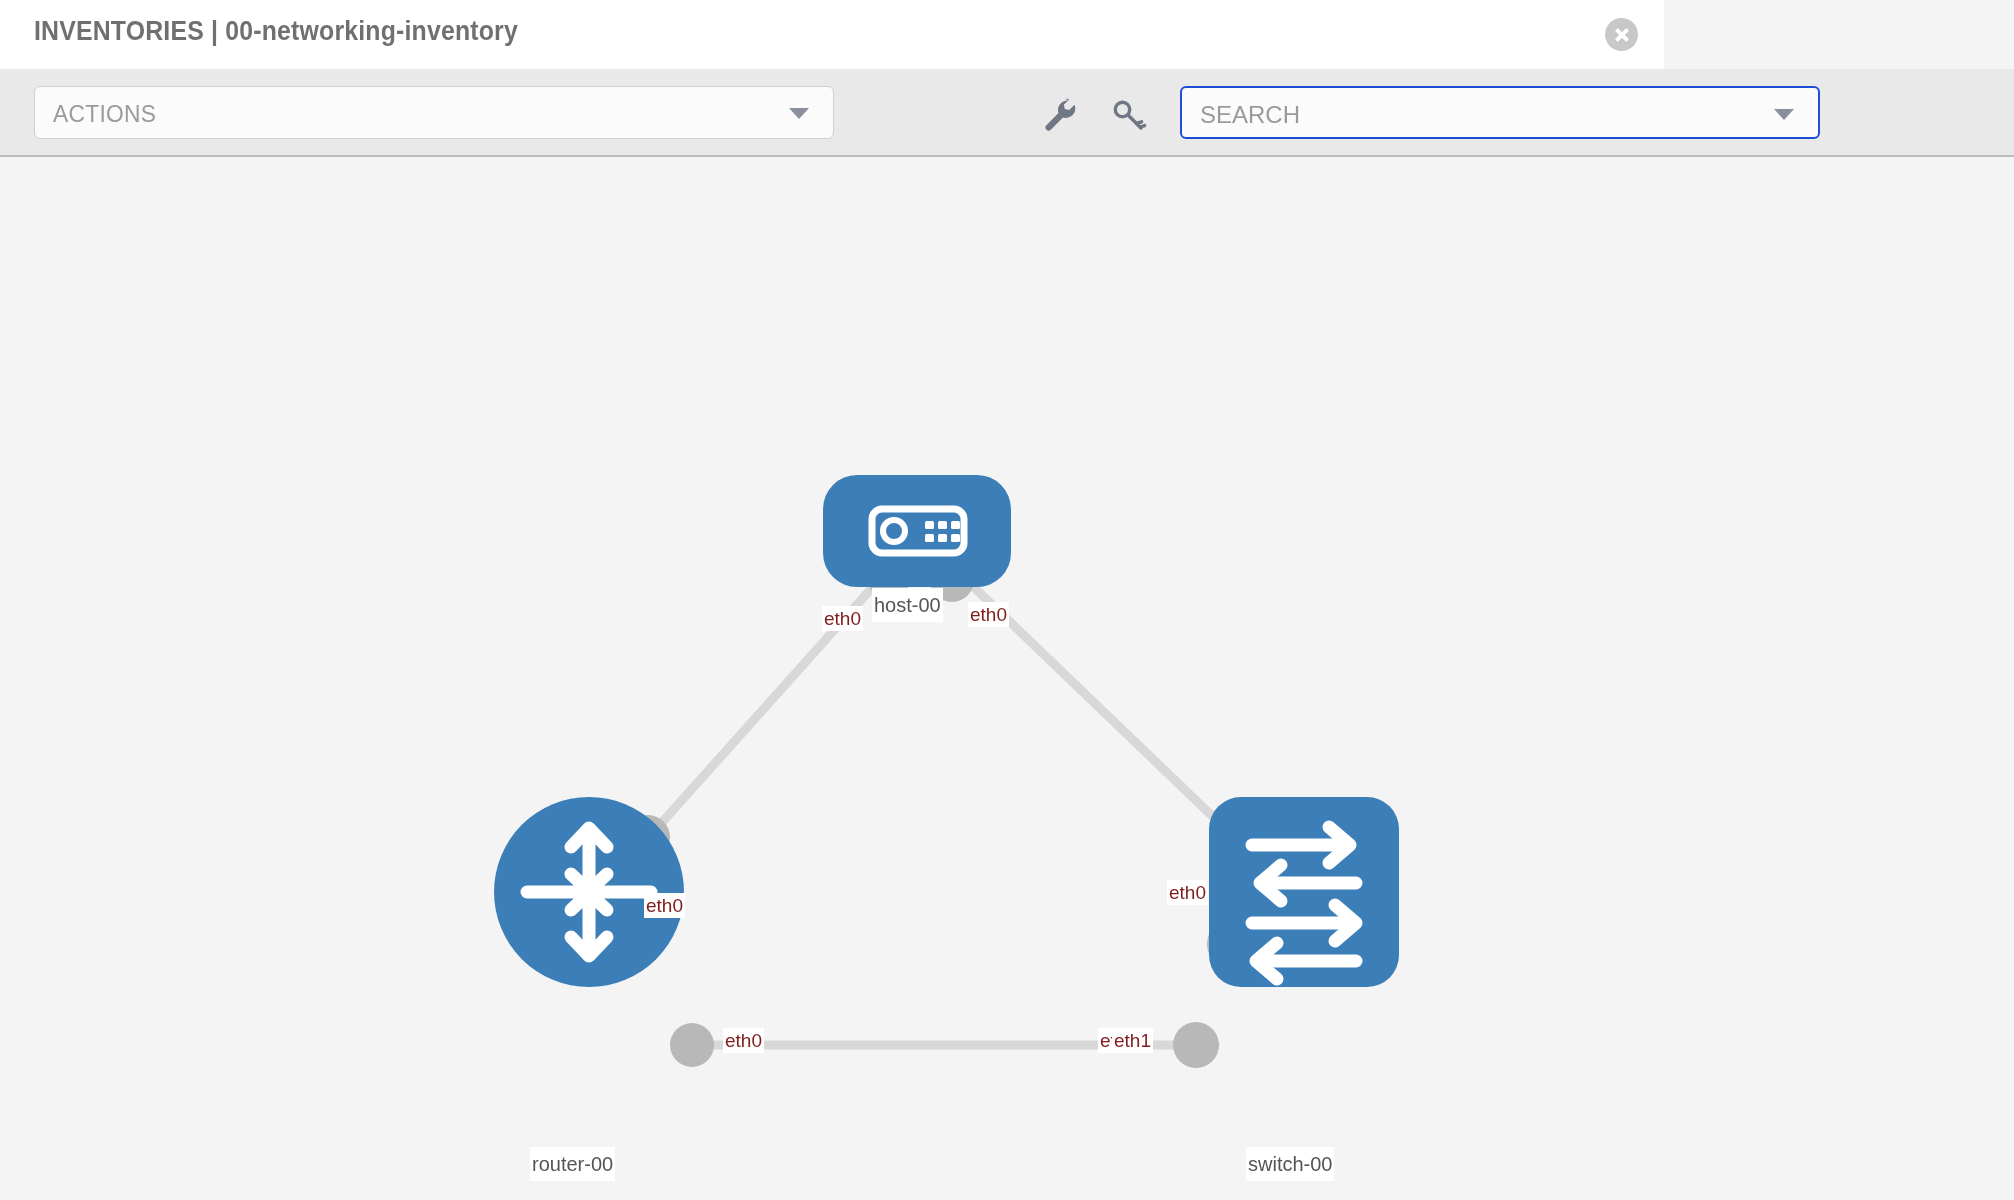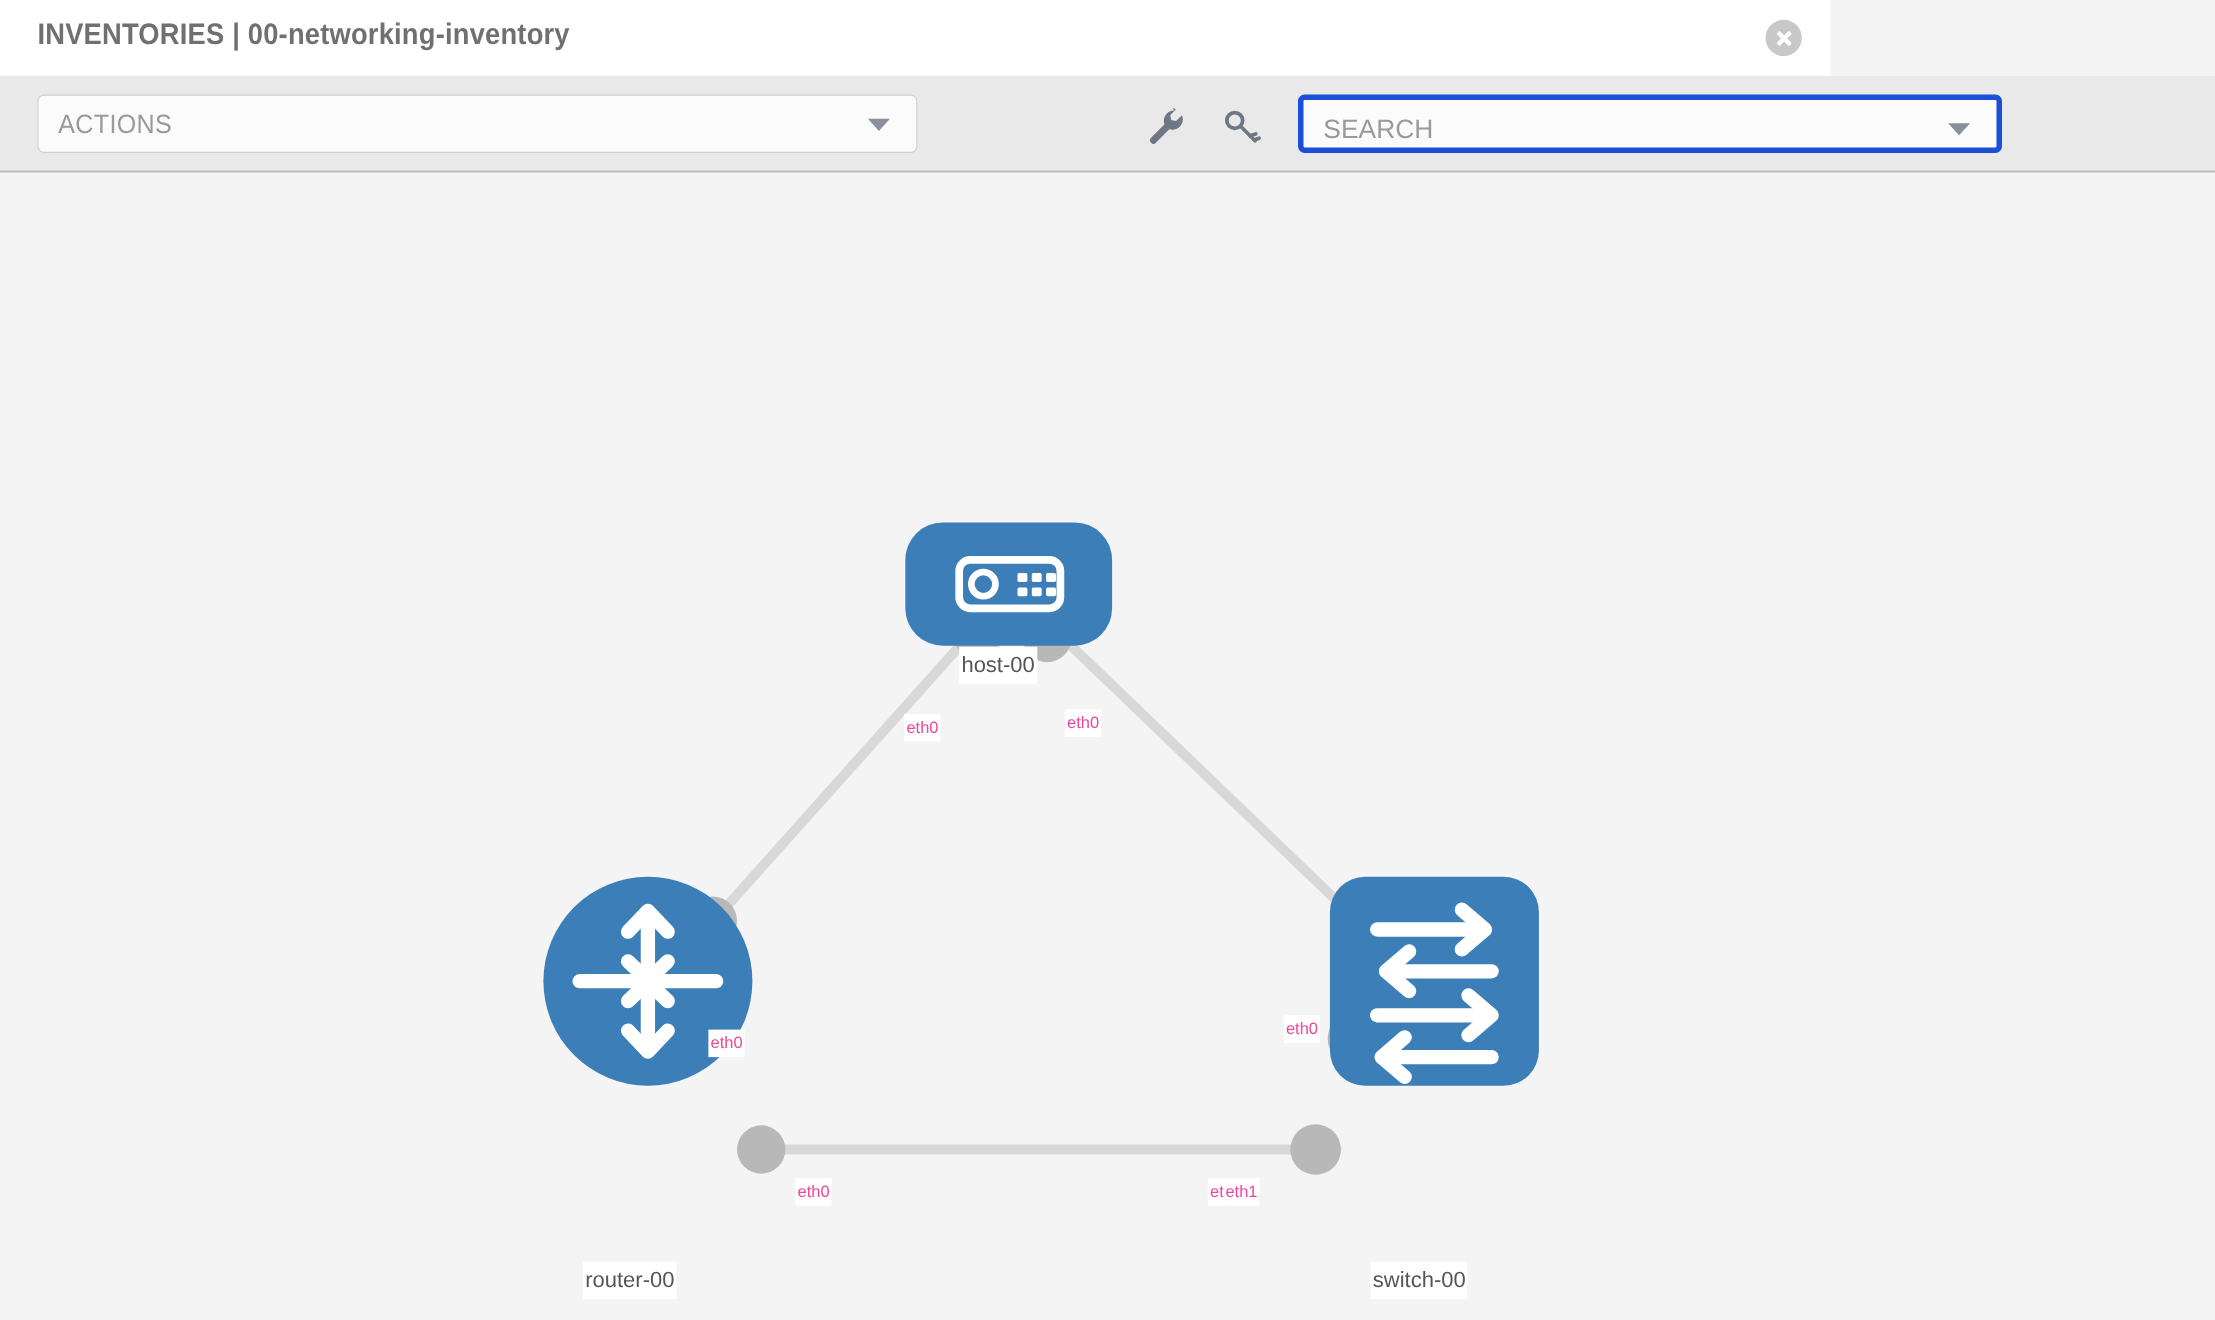--- a/index.html
+++ b/index.html
@@ -115,21 +115,21 @@
   .wrench-icon { left: 1040px; }
   .key-icon    { left: 1108px; }
 
   .search-box {
     position: absolute;
     left: 1180px;
     top: 17px;
     width: 640px;
     height: 53px;
     background: #fbfbfb;
-    border: 5px solid #1d4ed8;
+    border: 2px solid #1d4ed8;
     border-radius: 6px;
     box-sizing: border-box;
     cursor: text;
     text-decoration: underline;
   }
   .search-input {
     position: absolute;
     left: 16px;
     top: 0;
     width: 700px;
@@ -167,27 +167,26 @@
     position: absolute;
     font-size: 20px;
     color: #555555;
     background: #ffffff;
     white-space: nowrap;
     padding: 0 2px;
     line-height: 34px;
   }
   .edge-label {
     position: absolute;
-    font-size: 15px;
-    color: #ec4899;
+    font-size: 19px;
+    color: #7f1d1d;
     background: #ffffff;
     white-space: nowrap;
     padding: 0 2px;
     line-height: 25px;
-    margin-top: 43px;
   }
 </style>
 </head>
 <body>
 
 <div id="app">
 
   <div class="titlebar">
     <div class="title-text">INVENTORIES | 00-networking-inventory</div>
     <div class="close-btn"></div>

